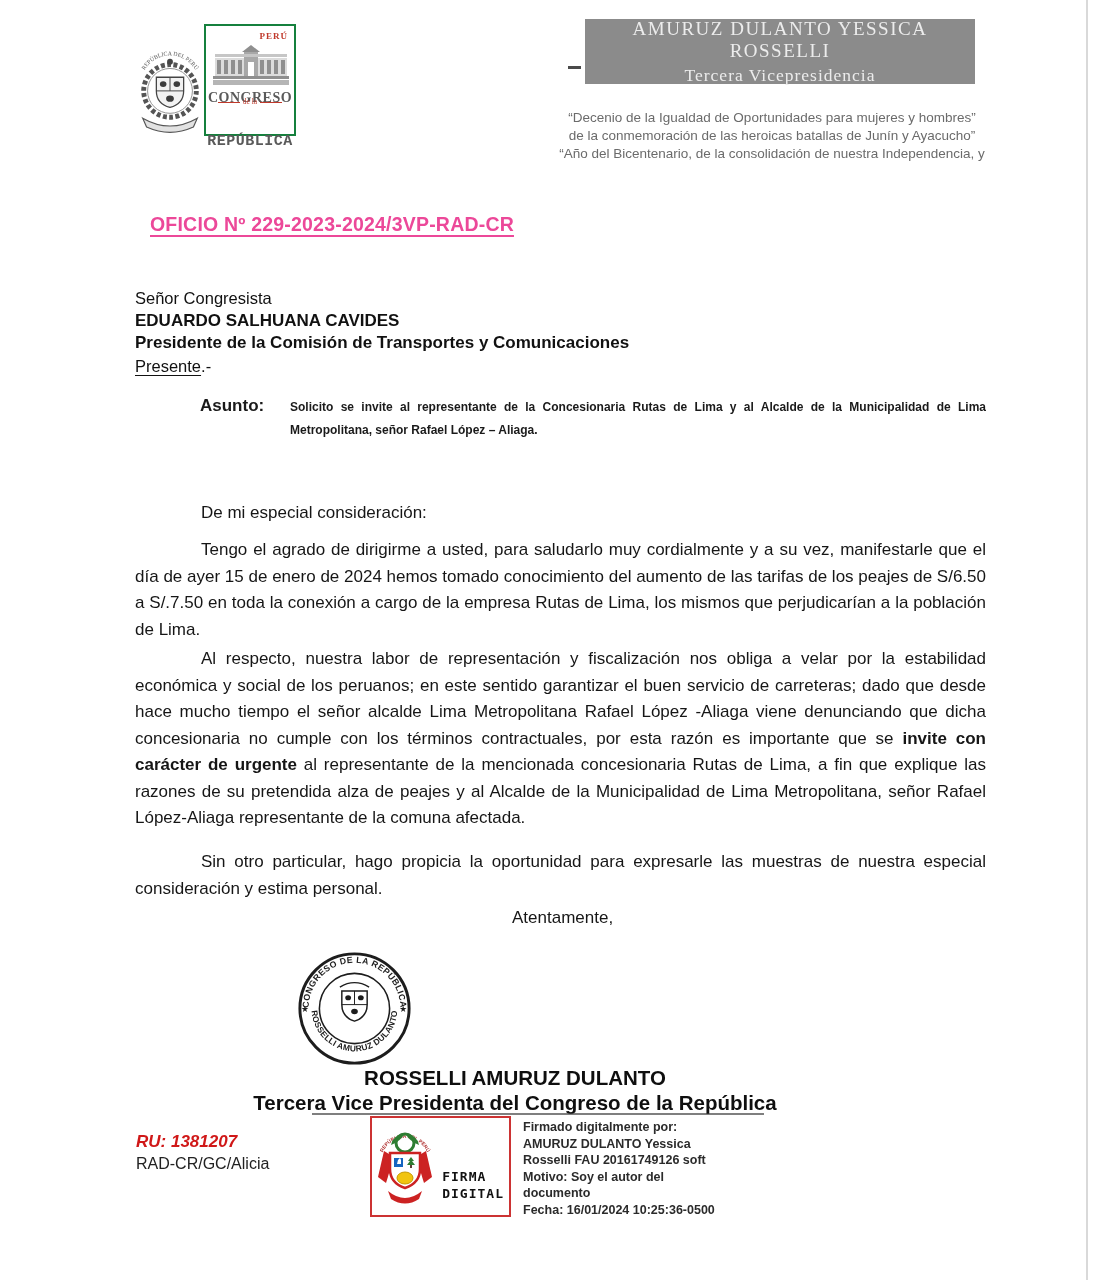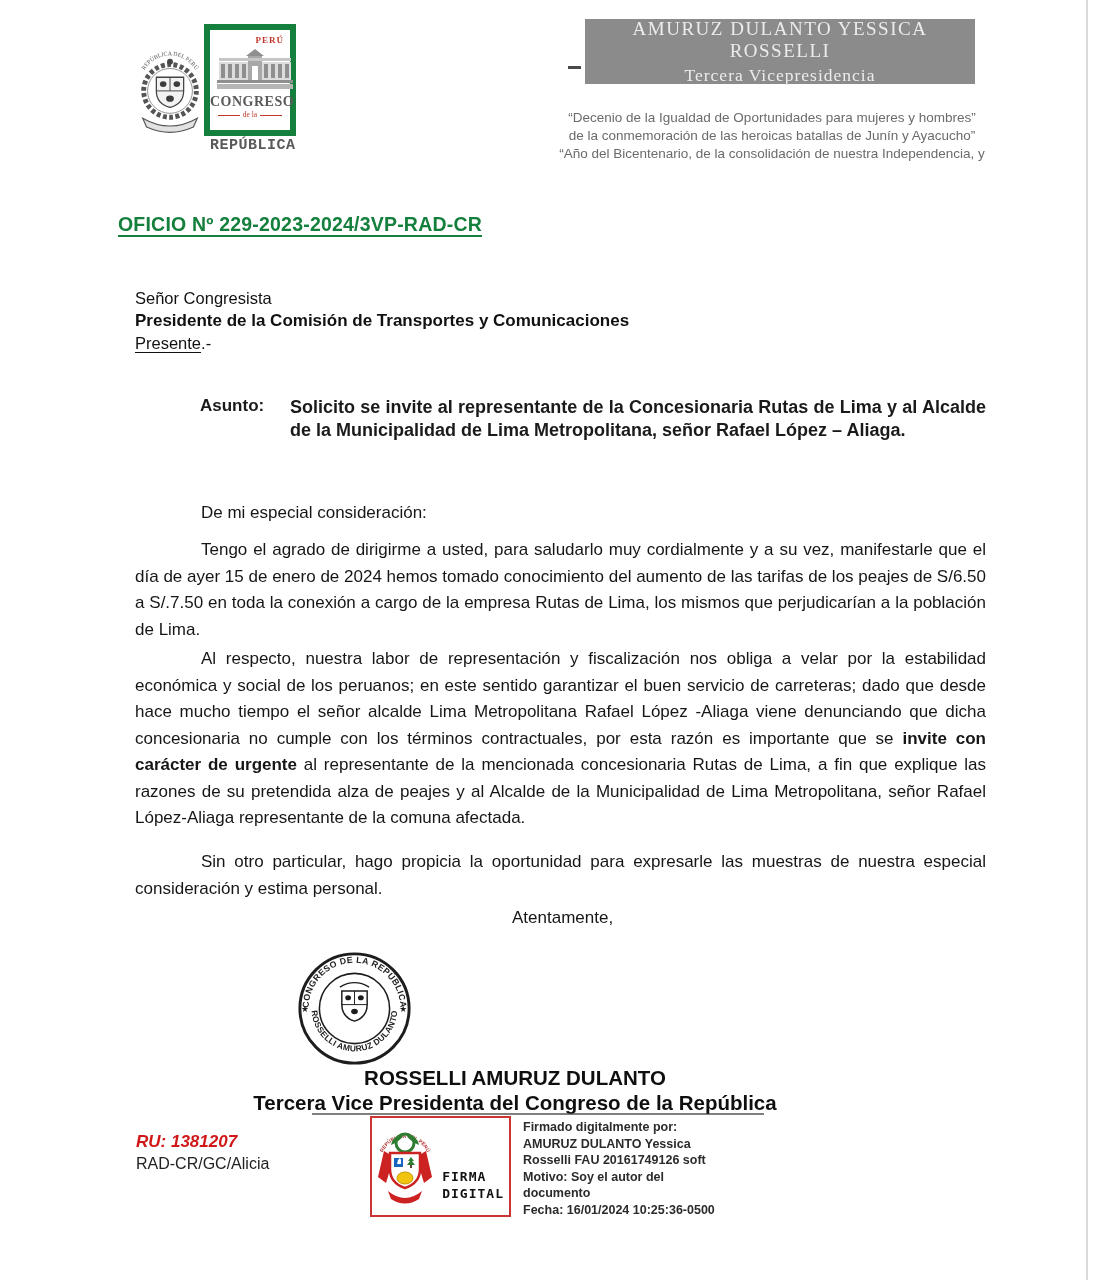--- a/index.html
+++ b/index.html
@@ -7,28 +7,28 @@
     position:relative;width:1095px;height:1280px;background:#ffffff;
     font-family:"Liberation Sans", sans-serif;color:#1a1a1a;overflow:hidden;
     margin:0 auto;
   }
   .photo-edge{position:absolute;right:7px;top:0;width:2px;height:100%;background:#d9d9d9;}
 
   
   .nat-emblem{position:absolute;left:131px;top:28px;width:78px;height:118px;}
   .logo-box{
     position:absolute;left:204px;top:24px;width:92px;height:112px;
-    border:6px solid #15803d;background:#fff;box-sizing:border-box;text-align:center;
+    border:2px solid #15803d;background:#fff;box-sizing:border-box;text-align:center;
   }
   .logo-peru{position:absolute;top:5px;right:6px;font-family:"Liberation Serif",serif;
     font-weight:bold;font-size:9px;color:#c0392b;letter-spacing:1px;}
   .logo-facade{position:absolute;left:5px;top:16px;width:80px;height:46px;}
   .logo-congreso{position:absolute;left:0;right:0;top:64px;font-family:"Liberation Serif",serif;
     font-weight:bold;font-size:14px;color:#5a5a5a;letter-spacing:0.5px;}
-  .logo-dela{position:absolute;left:0;right:0;top:81px;font-family:"Liberation Serif",serif;
+  .logo-dela{position:absolute;left:0;right:0;top:72px;font-family:"Liberation Serif",serif;
     font-size:7.5px;color:#c0392b;line-height:8px;}
   .logo-dela:before,.logo-dela:after{content:"";display:inline-block;width:22px;height:1px;
     background:#c0392b;vertical-align:middle;margin:0 3px;}
   .logo-republica{position:absolute;left:0;right:0;top:91px;font-family:Liberation Mono, monospace;
     font-weight:bold;font-size:15px;color:#5a5a5a;letter-spacing:0.5px;margin-top:16px;}
 
   .name-box{
     position:absolute;left:585px;top:19px;width:390px;height:65px;background:#8b8b8b;
     color:#ececec;font-family:"Liberation Serif",serif;text-align:center;
     display:flex;flex-direction:column;justify-content:center;gap:3px;
@@ -38,31 +38,31 @@
   .dash-artifact{position:absolute;left:568px;top:66px;width:13px;height:3px;background:#4a4a4a;}
 
   .mottos{
     position:absolute;left:553px;top:90px;width:438px;text-align:center;
     color:#6b6b6b;font-size:13.5px;line-height:18px;margin-top:19px;
   }
 
   
   .date-line{position:absolute;left:690px;top:158px;width:296px;text-align:right;font-size:17.5px;color:#222;}
   .oficio{
-    position:absolute;left:118px;top:213px;font-size:19.5px;font-weight:bold;color:#15803d;
+    position:absolute;left:150px;top:213px;font-size:19.5px;font-weight:bold;color:#ec4899;
     text-decoration:underline;text-underline-offset:4px;text-decoration-thickness:2px;letter-spacing:0.2px;
   }
 
   .recipient{position:absolute;left:135px;top:287px;font-size:16.5px;line-height:22.5px;color:#111;}
   .recipient .bold{font-weight:bold;font-size:17px;}
   .recipient .underline{text-decoration:underline;text-underline-offset:3px;}
 
   .subject-row{position:absolute;left:200px;top:396px;width:786px;}
   .subject-label{position:absolute;left:0;top:0;font-weight:bold;font-size:17px;}
-  .subject-text{position:absolute;left:90px;top:0;width:696px;font-weight:bold;font-size:18px;
+  .subject-text{position:absolute;left:90px;top:0;width:696px;font-weight:bold;font-size:12px;
     line-height:23px;text-align:justify;}
 
   
   .body-text{position:absolute;left:135px;width:851px;font-size:17px;line-height:26.5px;
     text-align:justify;color:#161616;}
   .greeting{top:500px;text-align:left;}
   .p2{top:537px;}
   .p3{top:646px;}
   .p4{top:849px;}
   .indent{text-indent:66px;}
@@ -151,20 +151,21 @@
     <div>“Decenio de la Igualdad de Oportunidades para mujeres y hombres”</div>
     <div>de la conmemoración de las heroicas batallas de Junín y Ayacucho”</div>
     <div>“Año del Bicentenario, de la consolidación de nuestra Independencia, y</div>
   </div>
 
 
   <div class="oficio">OFICIO Nº 229-2023-2024/3VP-RAD-CR</div>
 
   <div class="recipient">
     <div>Señor Congresista</div>
+    <div class="bold">EDUARDO SALHUANA CAVIDES</div>
     <div class="bold">Presidente de la Comisión de Transportes y Comunicaciones</div>
     <div><span class="underline">Presente</span><span>.-</span></div>
   </div>
 
   <div class="subject-row">
     <div class="subject-label">Asunto:</div>
     <div class="subject-text">Solicito se invite al representante de la Concesionaria Rutas de Lima y al Alcalde de la Municipalidad de Lima Metropolitana, señor Rafael López – Aliaga.</div>
   </div>
 
   <div class="body-text greeting"><span class="indent-span" style="margin-left:66px">De mi especial consideración:</span></div>

